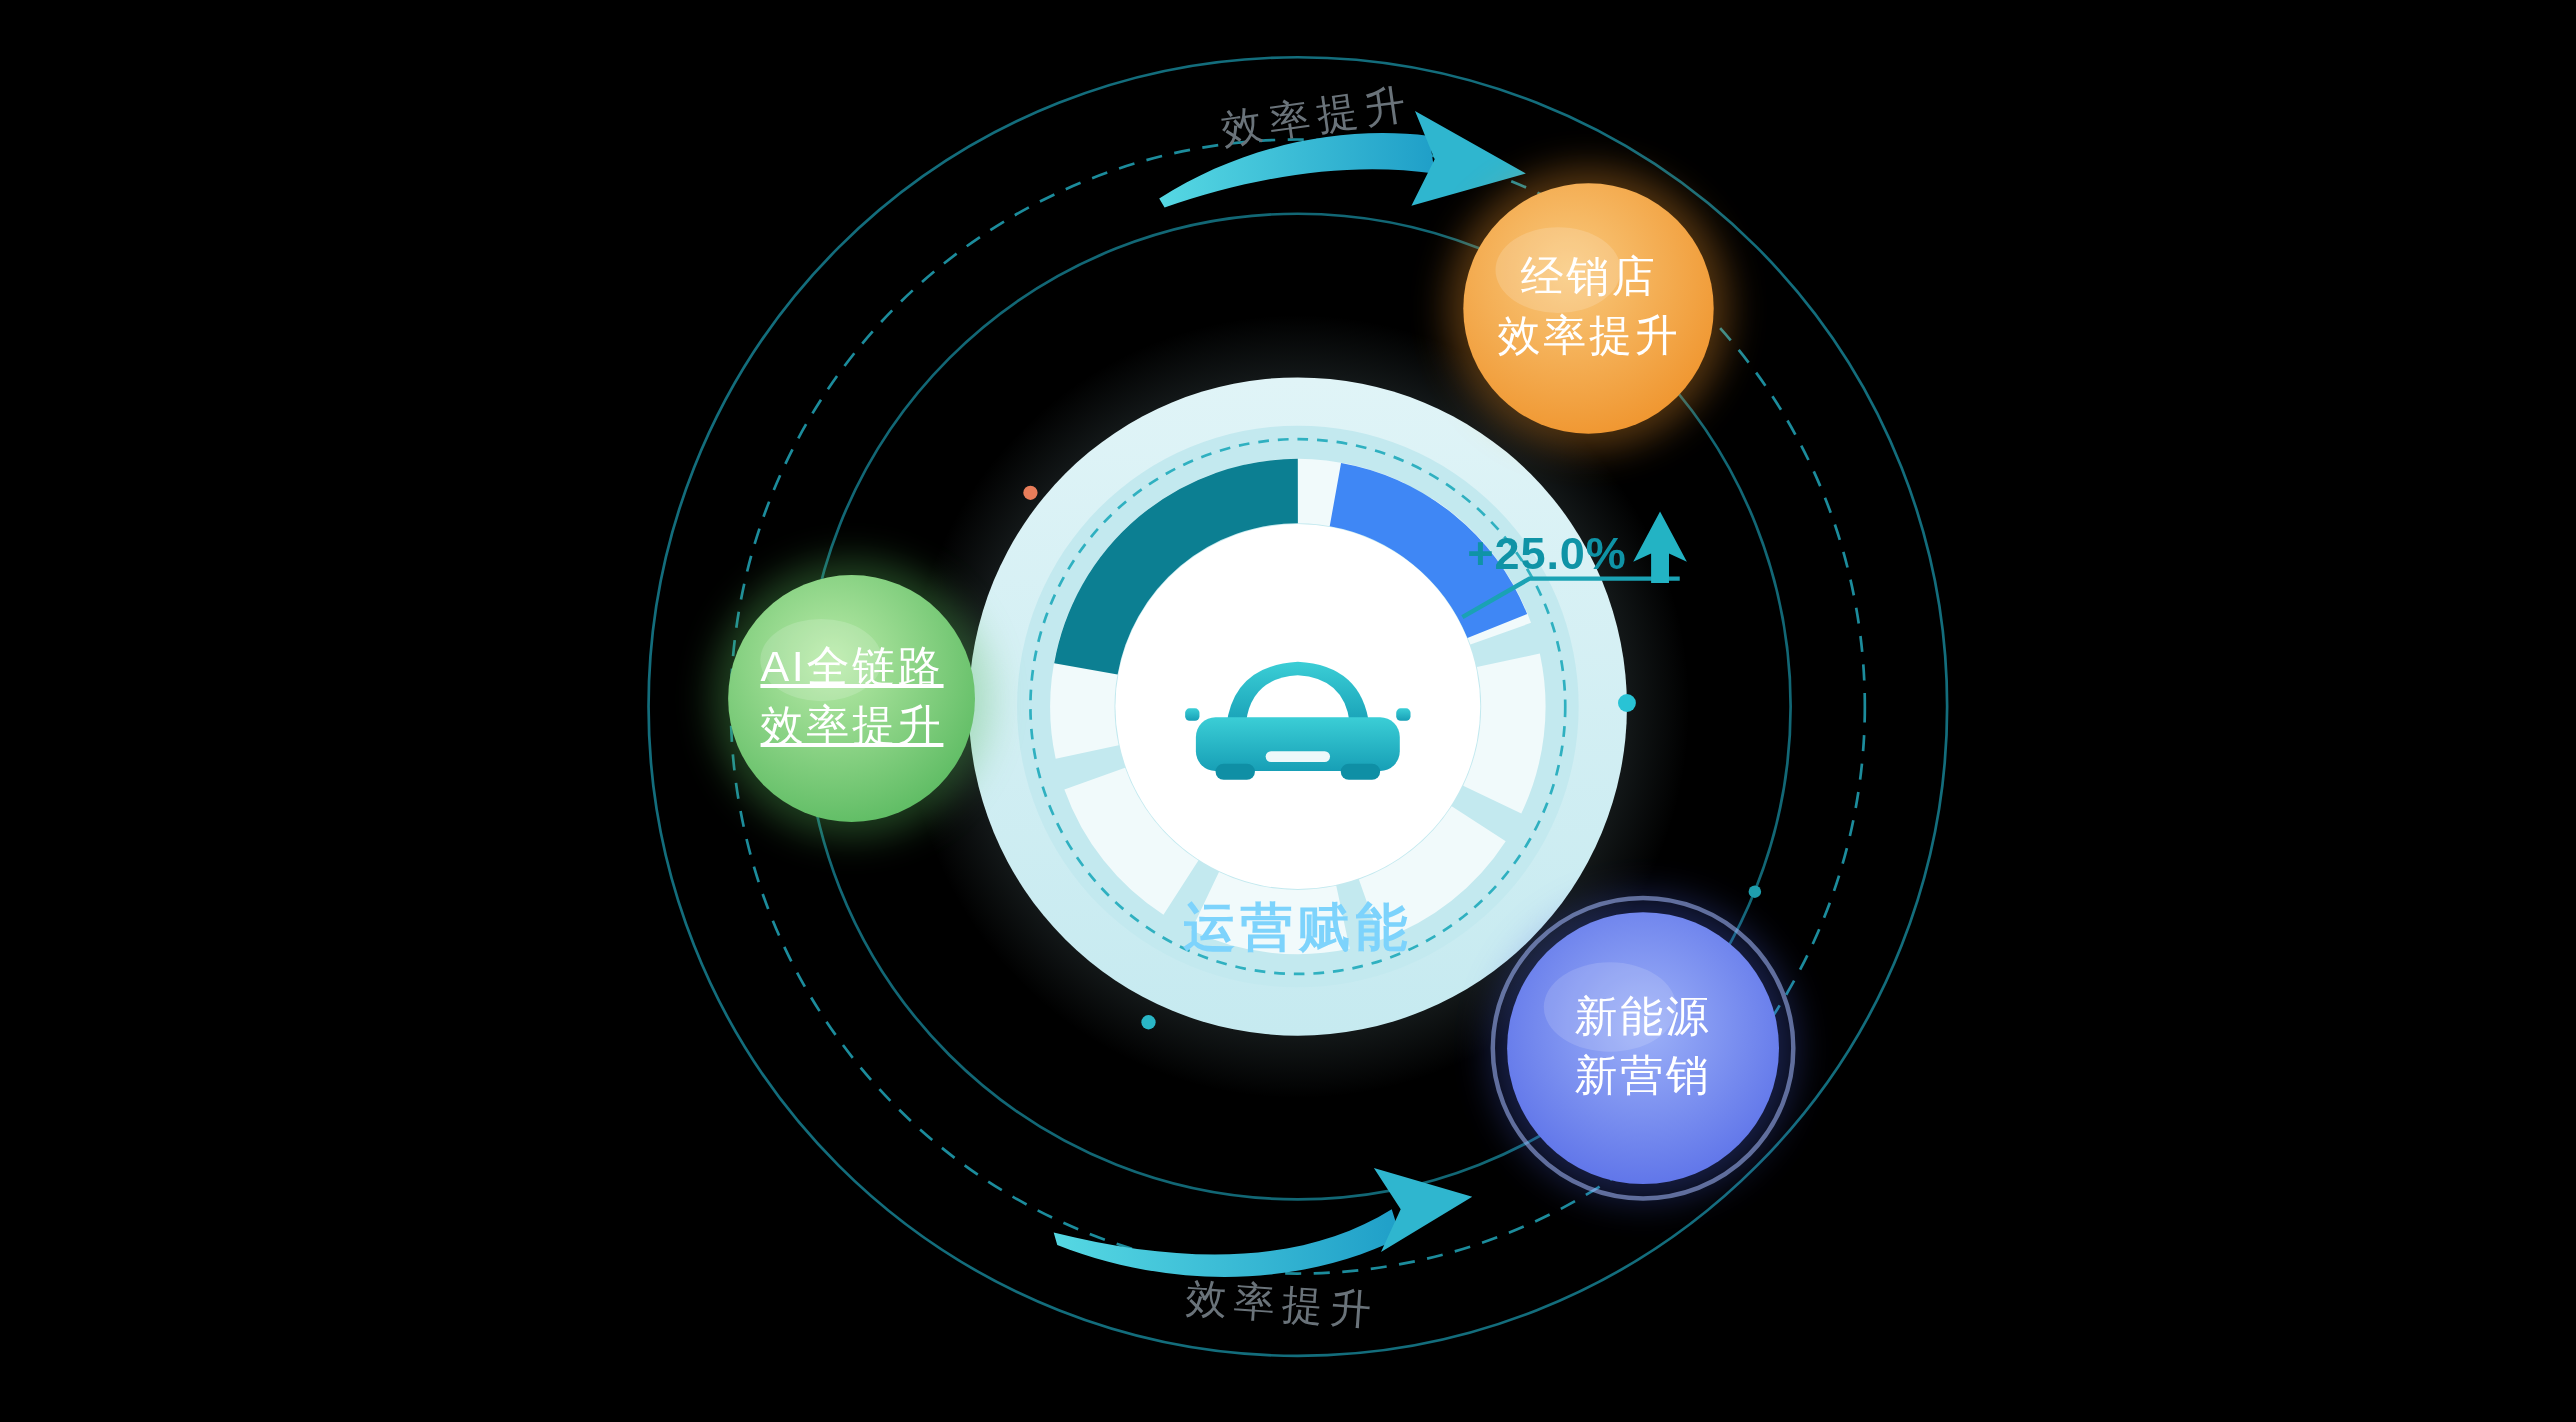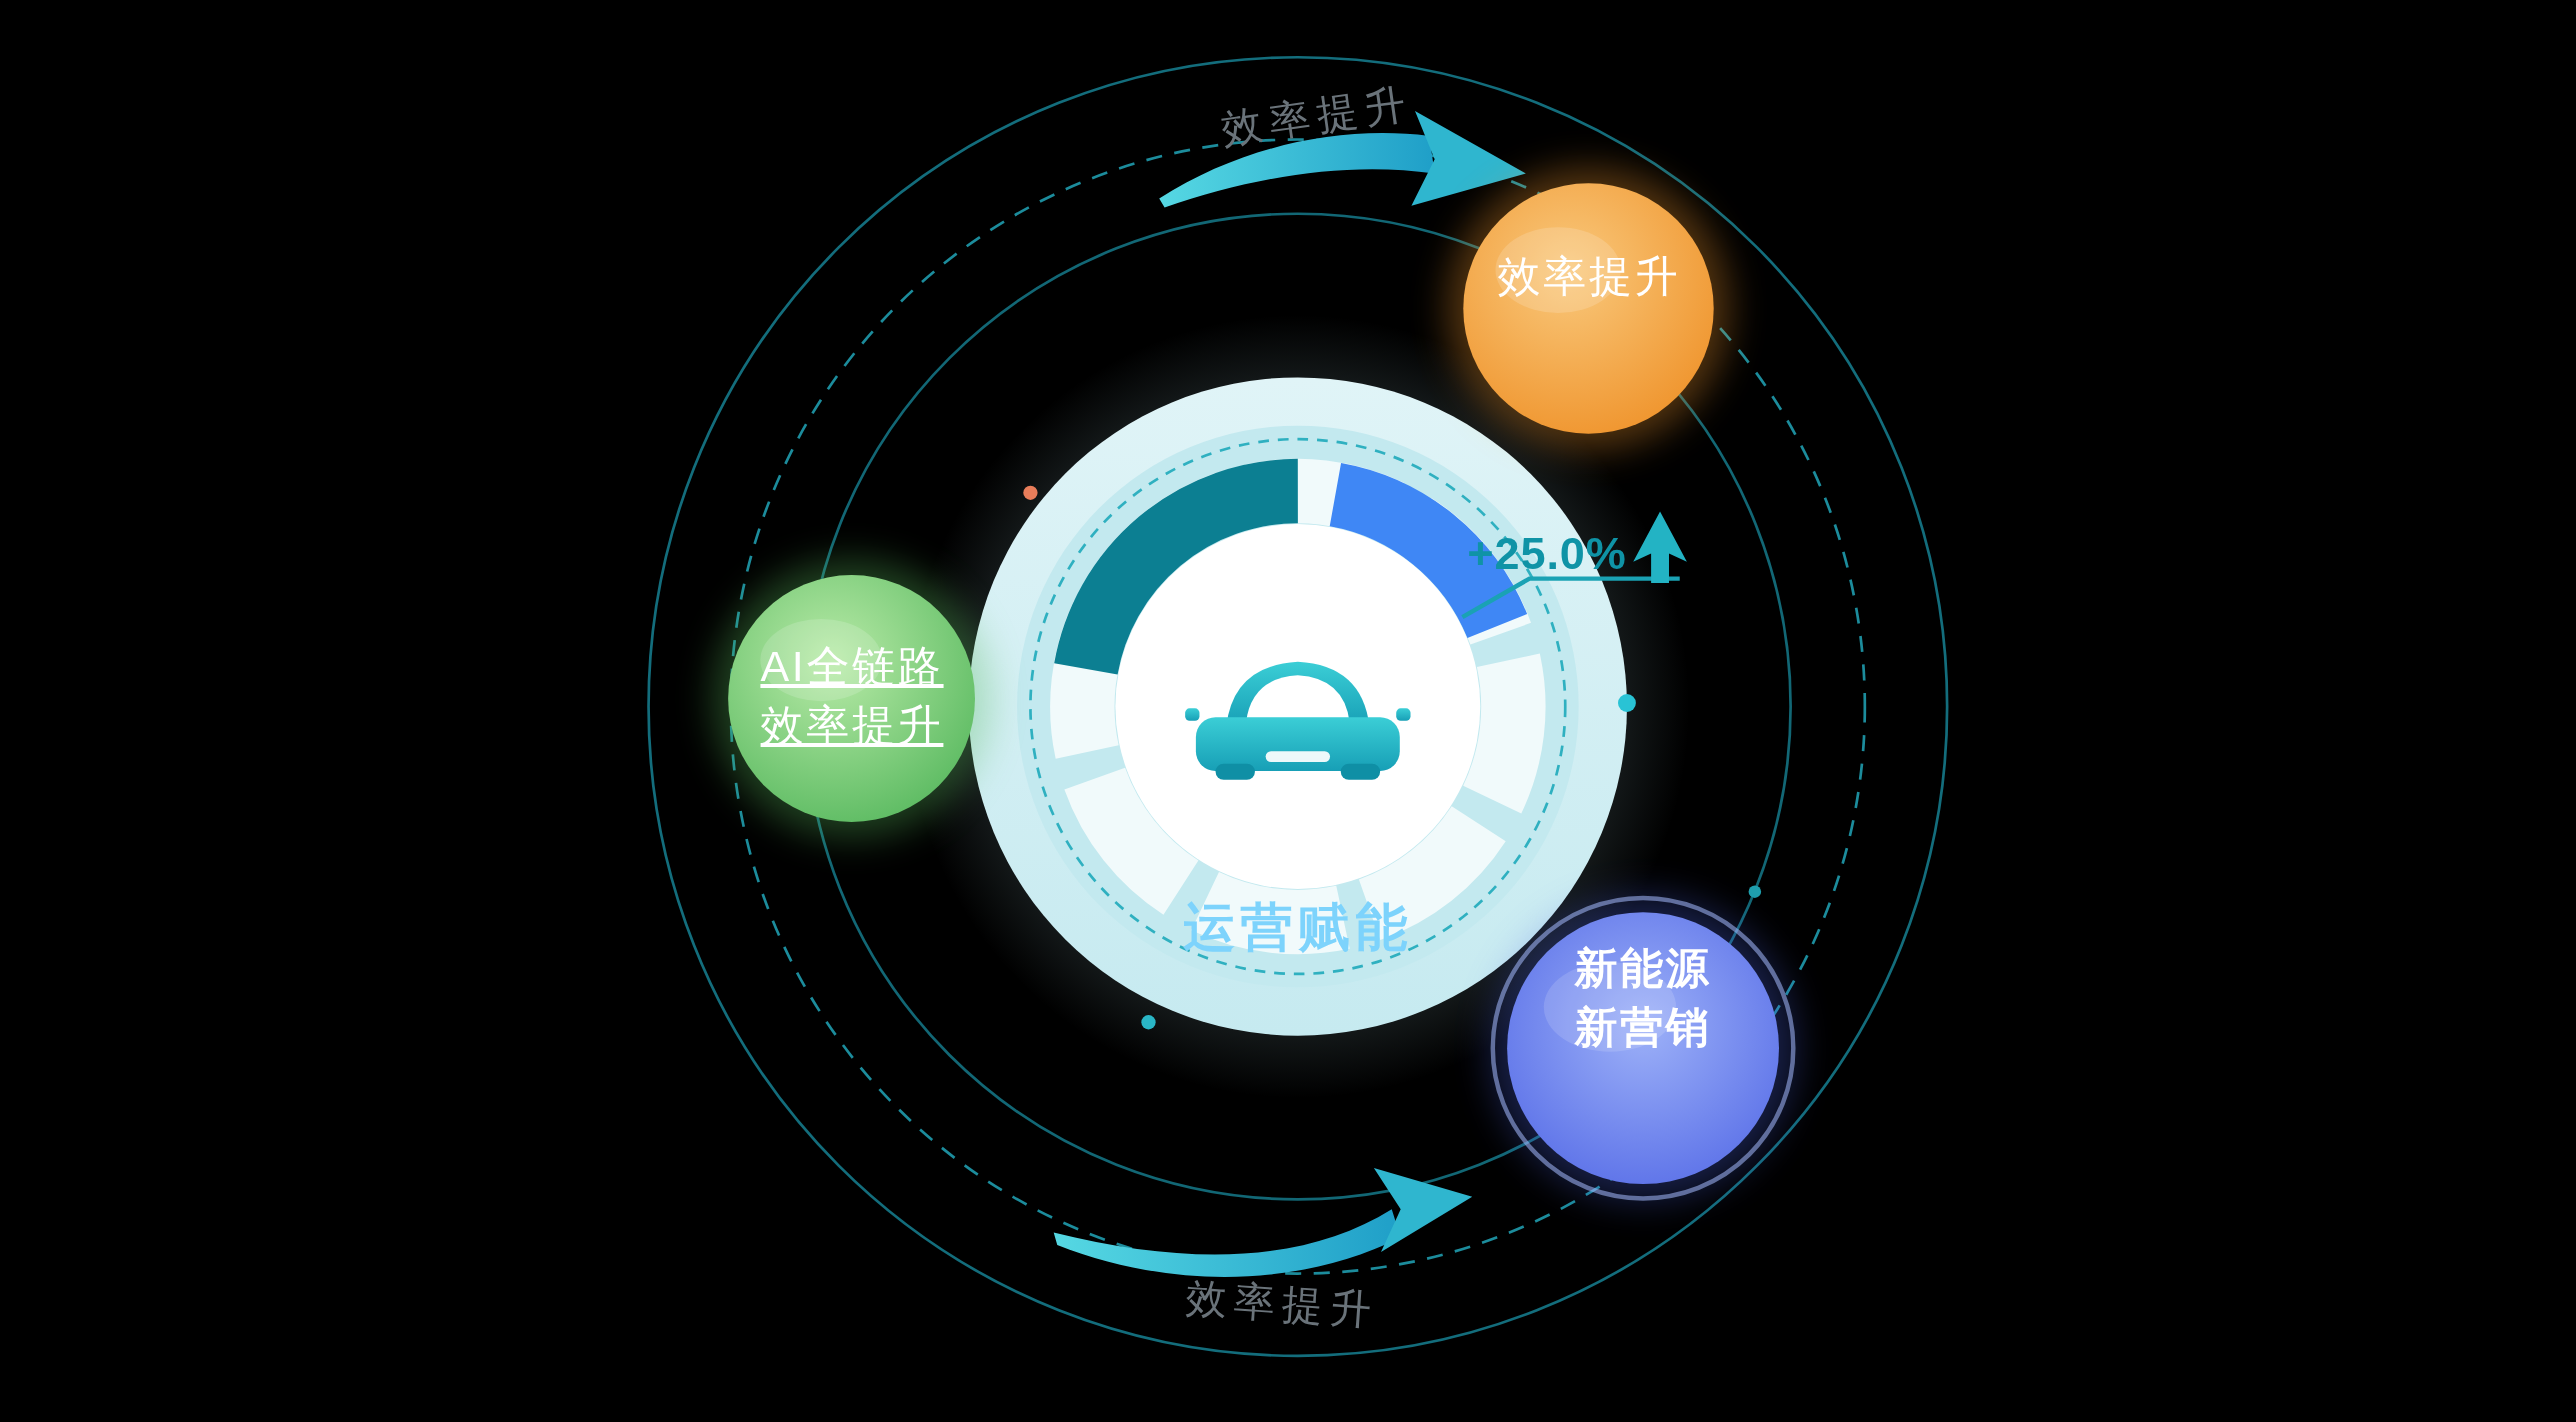--- a/index.html
+++ b/index.html
@@ -9,21 +9,21 @@
   }
   .stage svg{position:absolute;left:0;top:0;}
   .txt{position:absolute;text-align:center;}
   .flow-label{color:#6a737a;font-size:41px;letter-spacing:7.2px;font-weight:400;}
   .flow-label-top{left:1174px;top:89px;width:286px;transform:rotate(-8deg);}
   .flow-label-bottom{left:1139px;top:1277px;width:286px;transform:rotate(4deg);}
   .bubble-label{color:#ffffff;font-size:43px;font-weight:500;letter-spacing:2.7px;line-height:1.38;}
   .bubble-label span{display:block;}
   .bubble-label-dealer{left:1410px;top:247px;width:358px;}
   .bubble-label-ai{left:673px;top:637px;width:358px;text-decoration:underline;}
-  .bubble-label-nev{left:1464px;top:939px;width:358px;font-weight:bold;}
+  .bubble-label-nev{left:1464px;top:987px;width:358px;}
   .center-label{left:1119px;top:893px;width:358px;color:#7dd3fc;font-size:52px;font-weight:700;letter-spacing:5.4px;}
   .metric-label{left:1404px;top:528px;width:286px;color:#0f93a6;font-size:45px;font-weight:700;letter-spacing:0.9px;}
 </style>
 </head>
 <body>
 
 <div class="stage">
 
   <svg width="2576" height="1422" viewBox="0 0 2880 1590">
     <defs>
@@ -122,20 +122,21 @@
       <circle cx="1837" cy="1172" r="168" fill="none" stroke="rgba(165,188,255,0.55)" stroke-width="5"></circle>
       <circle cx="1837" cy="1172" r="152" fill="url(#blueGrad)"></circle>
       <ellipse cx="1800" cy="1126" rx="74" ry="50" fill="#ffffff" opacity="0.14"></ellipse>
     </g>
   </svg>
 
   <div class="txt flow-label flow-label-top">效率提升</div>
   <div class="txt flow-label flow-label-bottom">效率提升</div>
 
   <div class="txt bubble-label bubble-label-dealer">
+    <span>经销店</span>
     <span>效率提升</span>
   </div>
   <div class="txt bubble-label bubble-label-ai">
     <span>AI全链路</span>
     <span>效率提升</span>
   </div>
   <div class="txt bubble-label bubble-label-nev">
     <span>新能源</span>
     <span>新营销</span>
   </div>

